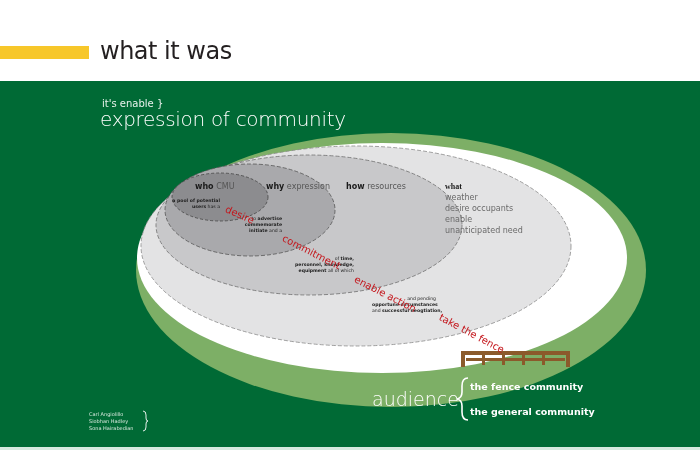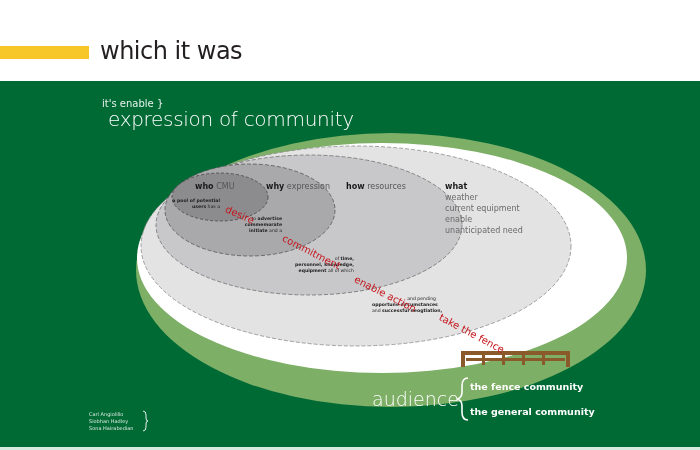--- a/index.html
+++ b/index.html
@@ -5,40 +5,40 @@
   html, body { margin:0; padding:0; }
   body { width:700px; height:450px; background:#ffffff; position:relative; overflow:hidden;
          font-family:"Liberation Sans", sans-serif; }
   .yellow-bar { position:absolute; left:0; top:46px; width:89px; height:13px; background:#f7c72a; }
   .page-title { position:absolute; left:100px; top:37px; font-size:24px; color:#231f20;
                 font-family:"DejaVu Sans", sans-serif; letter-spacing:-0.5px; }
   .panel { position:absolute; left:0; top:81px; width:700px; height:366px; background:#006a35; overflow:hidden; }
   .panel-bottom-line { position:absolute; left:0; top:447px; width:700px; height:3px; background:#d6eadf; }
   .kicker { position:absolute; left:102px; top:98px; font-size:10px; color:#e8f2ec;
             font-family:"DejaVu Sans", sans-serif; }
-  .headline { position:absolute; left:108px; top:107px; font-size:20px; color:#ffffff;
+  .headline { position:absolute; left:100px; top:107px; font-size:20px; color:#ffffff;
               font-family:"DejaVu Sans", sans-serif; font-weight:200; letter-spacing:-0.3px; }
   svg.diagram { position:absolute; left:0; top:0; }
   .lbl { position:absolute; white-space:nowrap; font-family:"DejaVu Sans", sans-serif; }
   .ring-label { font-size:8px; color:#555; }
   .ring-label b { color:#1a1a1a; font-weight:bold;margin-top:12px; }
   .small-copy { font-size:4.6px; color:#222; text-align:right; line-height:6px; }
   .small-copy b { font-weight:bold; }
   .what-list { font-size:8px; color:#6a6a6a; line-height:11px; }
-  .what-list .head { color:#1a1a1a; font-weight:bold; }
+  .what-list .head { color:#1a1a1a; font-weight:bold;font-family:Liberation Serif, serif; }
   .path-word { font-size:10px; color:#c4161c; transform-origin:left center; }
   .audience { font-size:19px; color:#ffffff; font-weight:200; }
   .aud-item { font-size:9.5px; color:#ffffff;font-weight:bold; }
   .credits { font-size:5px; color:#d8eadf; line-height:7px; }
 </style>
 </head>
 <body>
 
 <div class="yellow-bar"></div>
-<div class="page-title">which it was</div>
+<div class="page-title">what it was</div>
 
 <div class="panel"></div>
 <div class="panel-bottom-line"></div>
 
 <svg class="diagram" width="700" height="450">
 
   <ellipse cx="391" cy="270" rx="255" ry="137" fill="#7daf66"></ellipse>
 
   <ellipse cx="382" cy="258" rx="245" ry="115" fill="#ffffff"></ellipse>
 
@@ -74,21 +74,21 @@
 </div>
 <div class="lbl ring-label" style="left:266px;top:182px;">
   <b>why</b> <span>expression</span>
 </div>
 <div class="lbl ring-label" style="left:346px;top:182px;">
   <b>how</b> <span>resources</span>
 </div>
 <div class="lbl what-list" style="left:445px;top:181px;">
   <div class="head">what</div>
   <div>weather</div>
-  <div>current equipment</div>
+  <div>desire occupants</div>
   <div>enable</div>
   <div>unanticipated need</div>
 </div>
 
 <div class="lbl small-copy" style="left:172px;top:198px;width:48px;">
   <div><b>a pool of potential</b></div>
   <div><b>users</b><span> has a</span></div>
 </div>
 <div class="lbl small-copy" style="left:240px;top:216px;width:42px;">
   <div><span>to </span><b>advertise</b></div>

